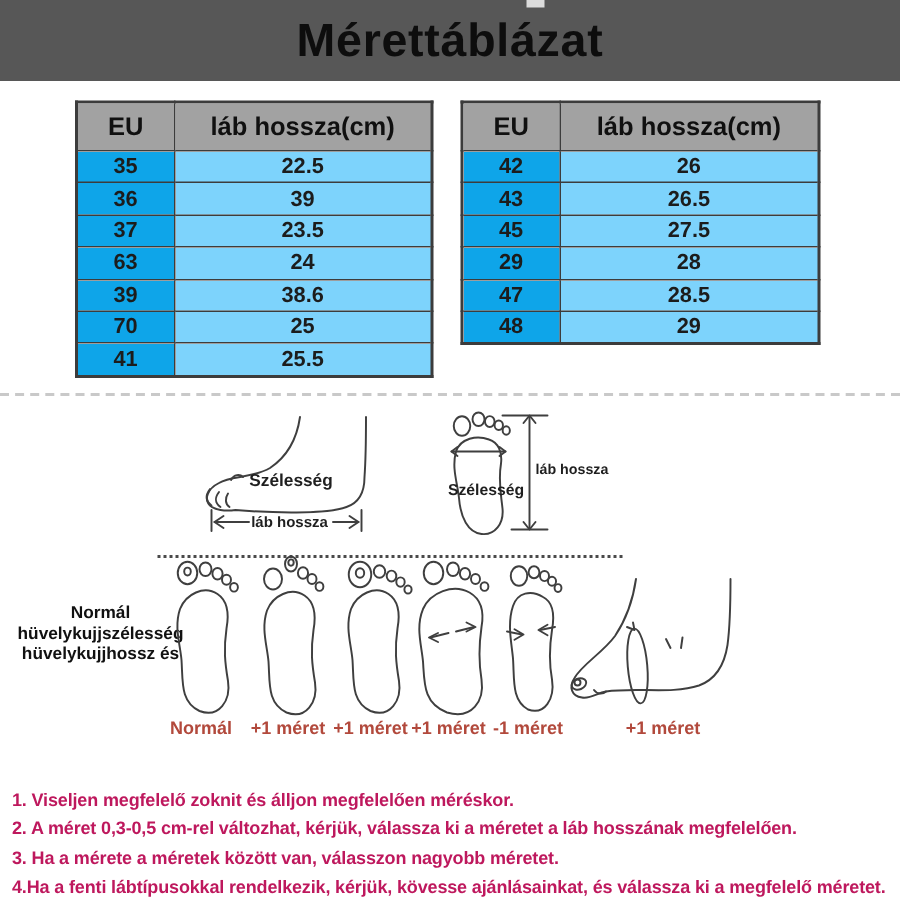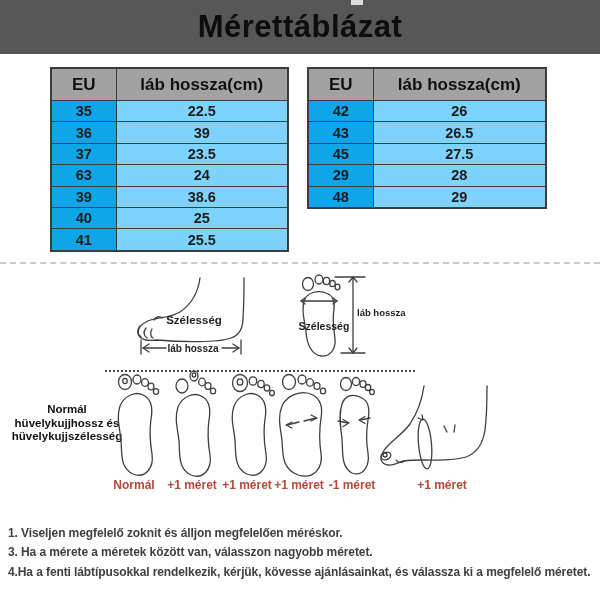--- a/index.html
+++ b/index.html
@@ -31,21 +31,21 @@
   .svgtext{font-family:"Liberation Sans",sans-serif;font-weight:bold;fill:#1f1f1f;}
 
   
   .foot-caption{position:absolute;left:10px;top:403px;width:114px;text-align:center;
     font-size:11.5px;font-weight:bold;line-height:13.5px;color:#111;}
   .ftlabel{position:absolute;top:478px;transform:translateX(-50%);font-size:12px;font-weight:bold;
     color:#b2493c;white-space:nowrap;}
 
   
   .notes{position:absolute;left:8px;top:524px;width:592px;}
-  .note-line{font-size:12px;font-weight:bold;color:#404040;line-height:19.3px;white-space:nowrap;letter-spacing:-0.1px;}
+  .note-line{font-size:12px;font-weight:bold;color:#be185d;line-height:19.3px;white-space:nowrap;letter-spacing:-0.1px;}
 </style>
 </head>
 <body>
 
 <div class="header-band">
   <div class="page-title">Mérettáblázat</div>
 </div>
 <div class="top-artifact"></div>
 
 <table class="size-table" id="table-left">
@@ -74,21 +74,21 @@
       </tr>
       <tr>
         <td>63</td>
         <td>24</td>
       </tr>
       <tr>
         <td>39</td>
         <td>38.6</td>
       </tr>
       <tr>
-        <td>40</td>
+        <td>70</td>
         <td>25</td>
       </tr>
       <tr>
         <td>41</td>
         <td>25.5</td>
       </tr>
     </tbody>
   </table>
 <table class="size-table" id="table-right">
   <colgroup>
@@ -110,20 +110,24 @@
         <td>43</td>
         <td>26.5</td>
       </tr>
       <tr>
         <td>45</td>
         <td>27.5</td>
       </tr>
       <tr>
         <td>29</td>
         <td>28</td>
+      </tr>
+      <tr>
+        <td>47</td>
+        <td>28.5</td>
       </tr>
       <tr>
         <td>48</td>
         <td>29</td>
       </tr>
     </tbody>
   </table>
 
 <div class="dashed-sep"></div>
 
@@ -151,22 +155,22 @@
   <path class="lineart" d="M 65,9 V 85 M 47,9 H 77 M 53,85 H 77"></path>
   <polyline class="lineart" points="61,14 65,9 69,14"></polyline>
   <polyline class="lineart" points="61,80 65,85 69,80"></polyline>
   <text class="svgtext" x="69" y="48" font-size="9.5" text-anchor="start">láb hossza</text>
 </svg>
 
 <div class="dotted-line"></div>
 
 <div class="foot-caption">
   <div>Normál</div>
+  <div>hüvelykujjszélesség</div>
   <div>hüvelykujjhossz és</div>
-  <div>hüvelykujjszélesség</div>
 </div>
 
 <svg style="left:106px;top:372px" width="60" height="106" viewBox="0 0 60 106">
   <path class="lineart" d="M 14,34 C 10,46 14,57 15,68 C 16,82 14,96 27,102 C 40,107 48,95 46,82 C 44,70 43,61 45,47 C 47,36 45,28 39,24 C 30,18 18,24 14,34 Z"></path>
   <ellipse class="lineart" cx="19" cy="10" rx="6.5" ry="7.5"></ellipse>
   <ellipse class="lineart" cx="19" cy="9" rx="2.2" ry="2.6"></ellipse>
   <ellipse class="lineart" cx="31" cy="7.5" rx="4" ry="4.5"></ellipse>
   <ellipse class="lineart" cx="39" cy="10.5" rx="3.4" ry="3.8"></ellipse>
   <ellipse class="lineart" cx="45" cy="14.5" rx="3" ry="3.3"></ellipse>
   <ellipse class="lineart" cx="50" cy="19.5" rx="2.6" ry="2.9"></ellipse>
@@ -230,15 +234,16 @@
 
 <span class="ftlabel" style="left:134px">Normál</span>
 <span class="ftlabel" style="left:192px">+1 méret</span>
 <span class="ftlabel" style="left:247px">+1 méret</span>
 <span class="ftlabel" style="left:299px">+1 méret</span>
 <span class="ftlabel" style="left:352px">-1 méret</span>
 <span class="ftlabel" style="left:442px">+1 méret</span>
 
 <div class="notes">
   <div class="note-line">1. Viseljen megfelelő zoknit és álljon megfelelően méréskor.</div>
+  <div class="note-line">2. A méret 0,3-0,5 cm-rel változhat, kérjük, válassza ki a méretet a láb hosszának megfelelően.</div>
   <div class="note-line">3. Ha a mérete a méretek között van, válasszon nagyobb méretet.</div>
   <div class="note-line">4.Ha a fenti lábtípusokkal rendelkezik, kérjük, kövesse ajánlásainkat, és válassza ki a megfelelő méretet.</div>
 </div>
 
 </body></html>

